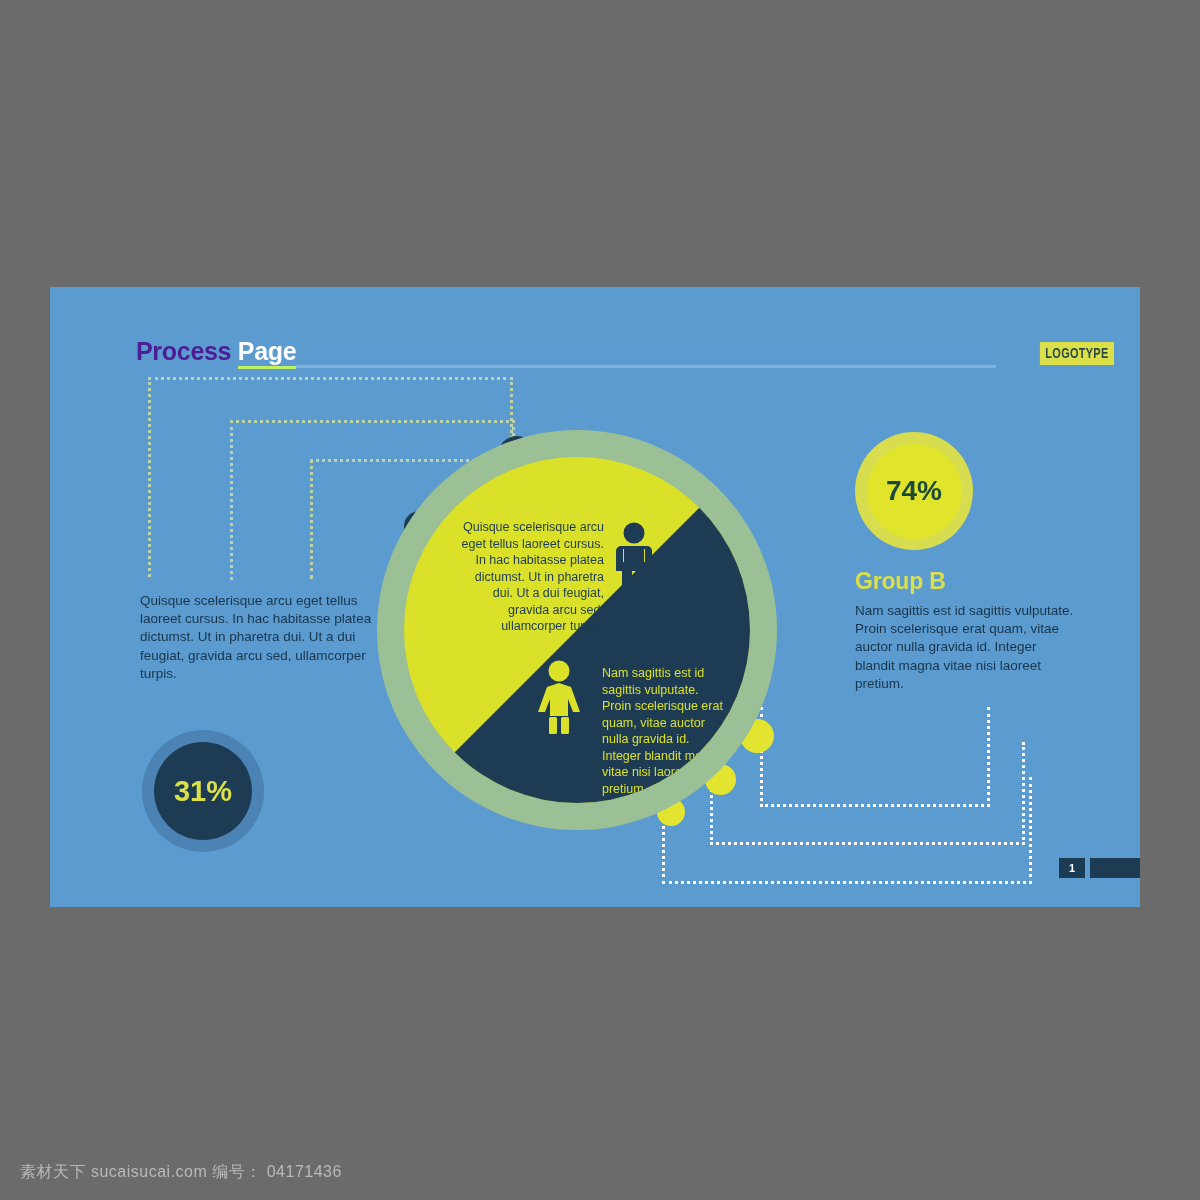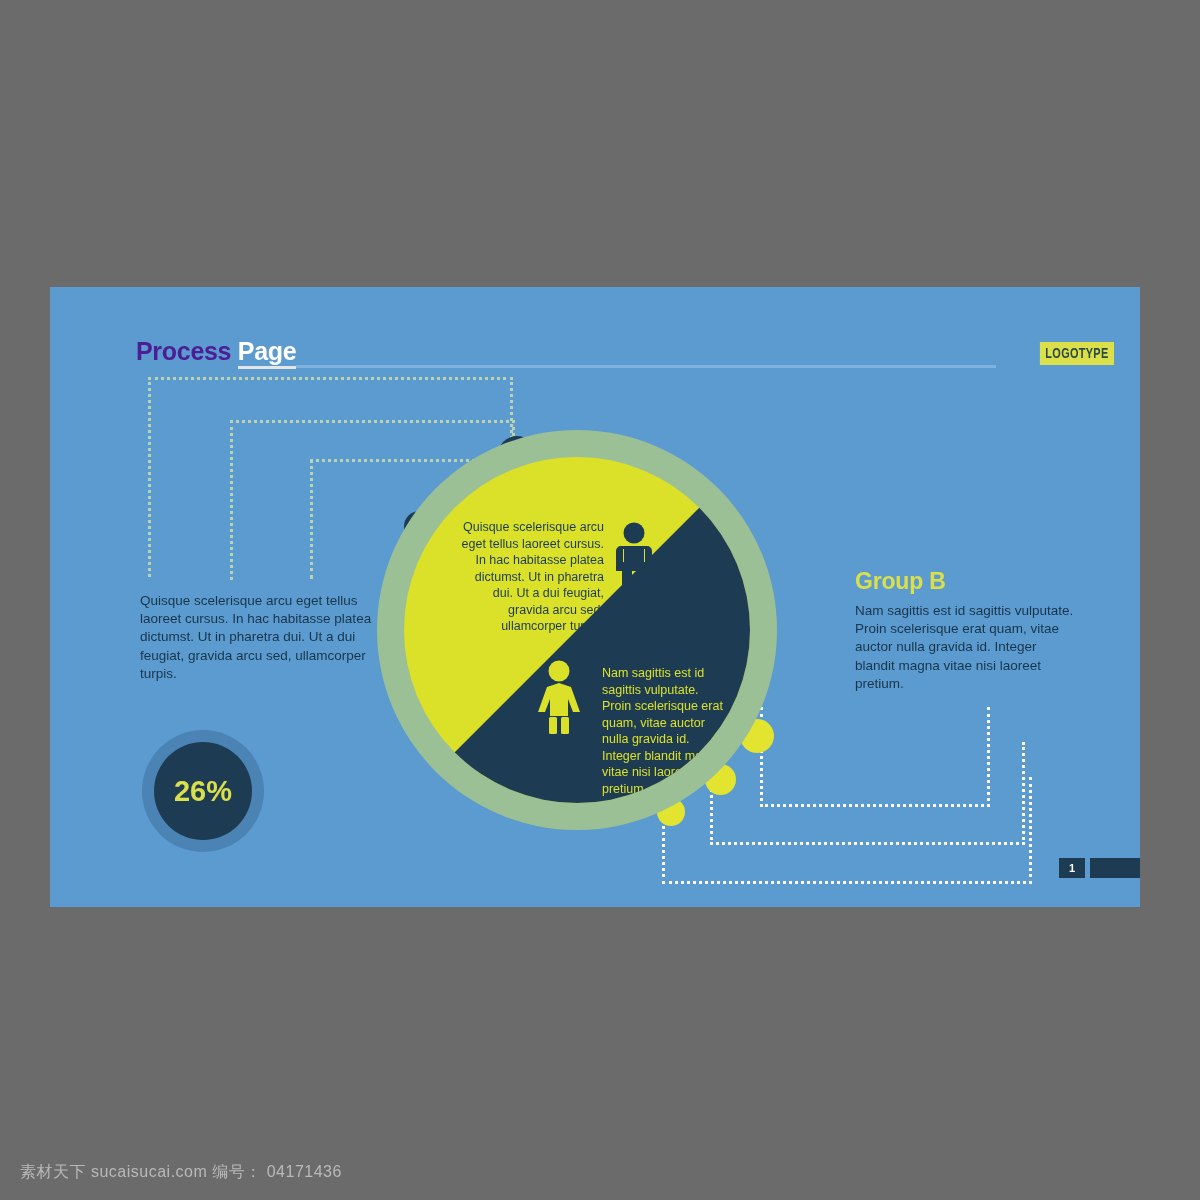--- a/index.html
+++ b/index.html
@@ -32,21 +32,21 @@
     left: 86px;
     top: 50px;
     font-size: 25px;
     font-weight: bold;
     letter-spacing: -0.3px;
     white-space: nowrap;
   }
   .title-dark { color: #4c1d95; }
   .title-light {
     color: #ffffff;
-    border-bottom: 3px solid #e5e5e5;
+    border-bottom: 3px solid #bef264;
     padding-bottom: 1px;
   }
   .header-rule {
     position: absolute;
     left: 246px;
     top: 78px;
     width: 700px;
     height: 3px;
     background: #7db3de;
   }
@@ -288,23 +288,26 @@
       <svg class="fig" style="left:132px; top:203px;" width="46" height="74" viewBox="0 0 46 74">
         <circle cx="23" cy="11" r="10.5" fill="#dbe028"></circle>
         <path d="M23 23 l12 4 l9 25 h-7 l-5 -13 v17 h-18 v-17 l-5 13 h-7 l9 -25 z" fill="#dbe028"></path>
         <rect x="13" y="57" width="8" height="17" rx="1.5" fill="#dbe028"></rect>
         <rect x="25" y="57" width="8" height="17" rx="1.5" fill="#dbe028"></rect>
       </svg>
     </div>
   </div>
 
   <div class="pct pct-a">
-    <div class="pct-inner">26%</div>
-  </div>
-
+    <div class="pct-inner">31%</div>
+  </div>
+
+  <div class="pct pct-b">
+    <div class="pct-inner">74%</div>
+  </div>
 
   <div class="group-block group-a">
     <p class="group-body">Quisque scelerisque arcu eget tellus laoreet cursus. In hac habitasse platea dictumst. Ut in pharetra dui. Ut a dui feugiat, gravida arcu sed, ullamcorper turpis.</p>
   </div>
 
   <div class="group-block group-b">
     <p class="group-head">Group B</p>
     <p class="group-body">Nam sagittis est id sagittis vulputate. Proin scelerisque erat quam, vitae auctor nulla gravida id. Integer blandit magna vitae nisi laoreet pretium.</p>
   </div>
 

